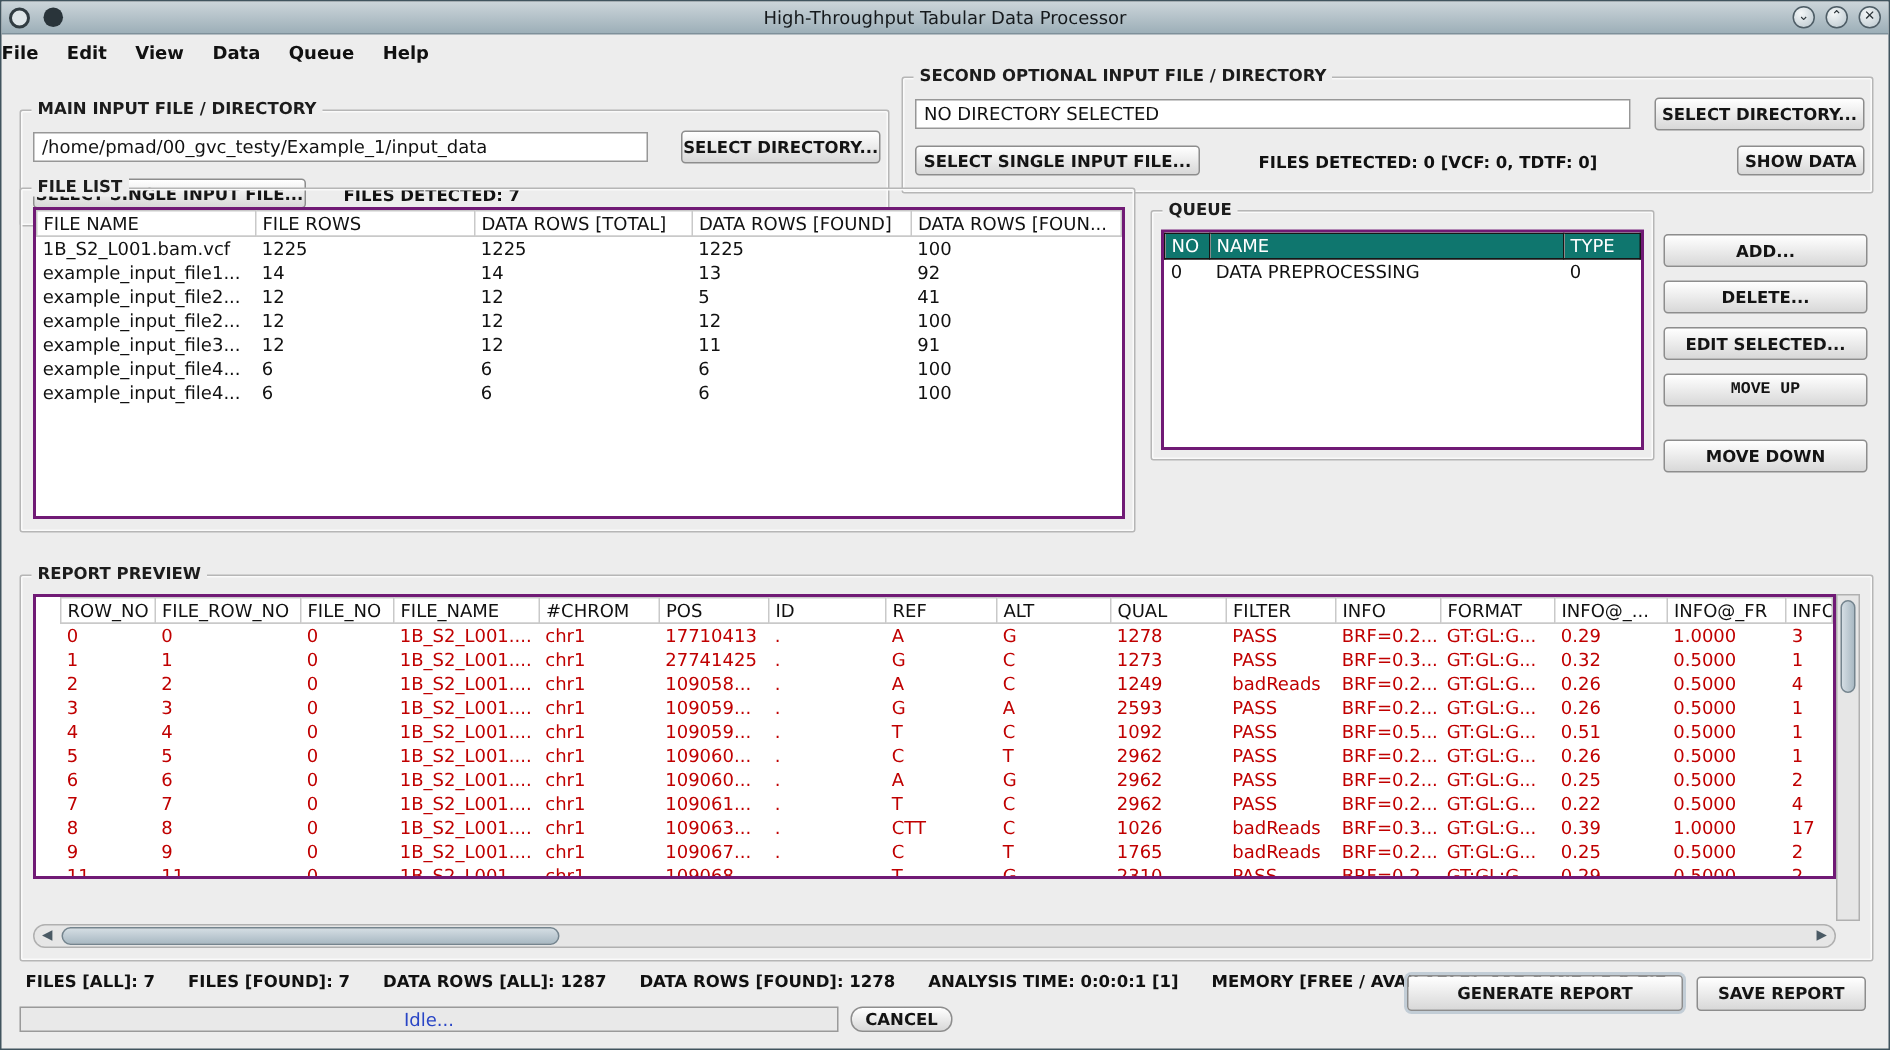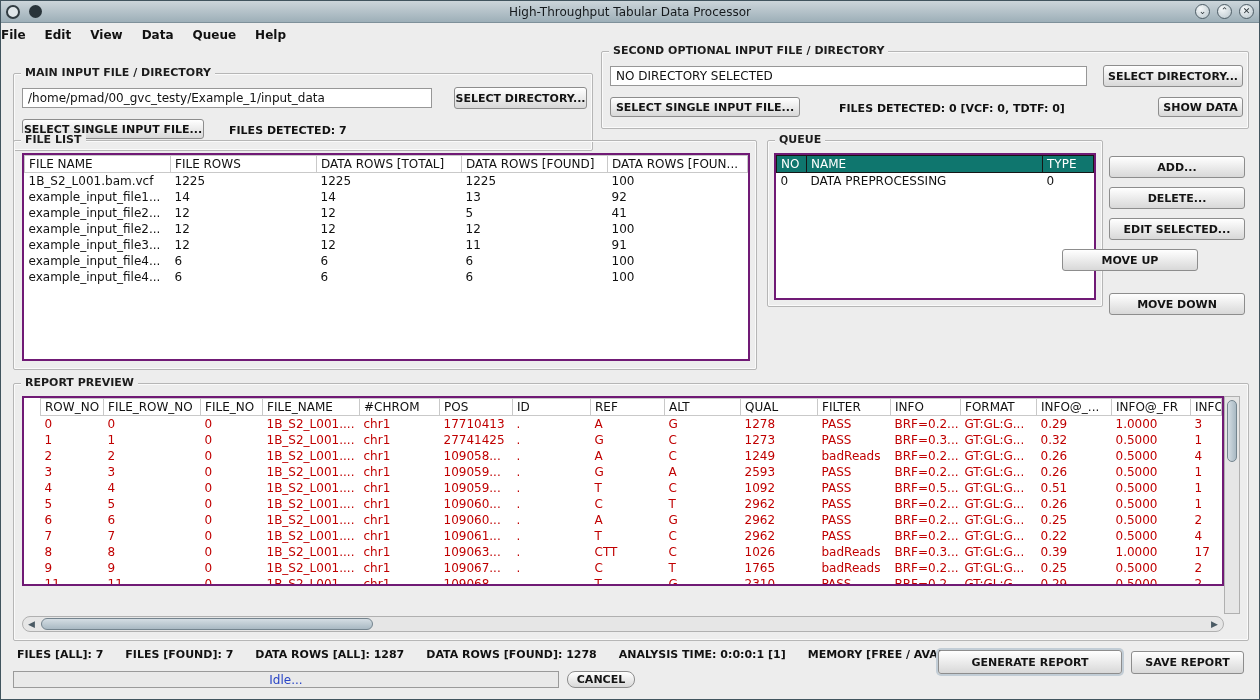--- a/index.html
+++ b/index.html
@@ -120,21 +120,21 @@
 
   <div class="group" style="left:600px; top:50px; width:648px; height:78px;">
     <span class="group-title">SECOND OPTIONAL INPUT FILE / DIRECTORY</span>
     <input class="textfield" style="left: 8px; top: 14px; width: 477px;" readonly="" value="NO DIRECTORY SELECTED">
     <div class="btn" style="left:501px; top:13px; width:140px;">SELECT DIRECTORY...</div>
     <div class="btn" style="left:8px; top:45px; width:190px; height:20px;">SELECT SINGLE INPUT FILE...</div>
     <span class="lbl" style="left:237px; top:50px;">FILES DETECTED: 0 [VCF: 0, TDTF: 0]</span>
     <div class="btn" style="left:556px; top:45px; width:85px; height:20px;">SHOW DATA</div>
   </div>
 
-  <div class="group" style="left:12px; top:139px; width:744px; height:230px;">
+  <div class="group" style="left:12px; top:124px; width:744px; height:230px;">
     <span class="group-title">FILE LIST</span>
     <div class="scrollpane" style="left:8px; top:12px; width:728px; height:208px;">
       <table class="filelist-table">
         <thead>
             <tr>
               <th>FILE NAME</th>
               <th>FILE ROWS</th>
               <th>DATA ROWS [TOTAL]</th>
               <th>DATA ROWS [FOUND]</th>
               <th>DATA ROWS [FOUN...</th>
@@ -213,21 +213,21 @@
               <td>0</td>
             </tr>
           </tbody>
       </table>
     </div>
   </div>
 
   <div class="btn" style="left:1108px; top:155px; width:136px;">ADD...</div>
   <div class="btn" style="left:1108px; top:186px; width:136px;">DELETE...</div>
   <div class="btn" style="left:1108px; top:217px; width:136px;">EDIT SELECTED...</div>
-  <div class="btn" style="left:1061px; top:248px; width:136px;">MOVE UP</div>
+  <div class="btn" style="left:1108px; top:248px; width:136px;font-family:Liberation Mono, monospace;">MOVE UP</div>
   <div class="btn" style="left:1108px; top:292px; width:136px;">MOVE DOWN</div>
 
   <div class="group" style="left:12px; top:382px; width:1236px; height:258px;">
     <span class="group-title">REPORT PREVIEW</span>
     <div class="scrollpane" style="left:8px; top:12px; width:1202px; height:190px;padding-left:16px;">
       <table class="report-table">
         <thead>
             <tr>
               <th>ROW_NO</th>
               <th>FILE_ROW_NO</th>

